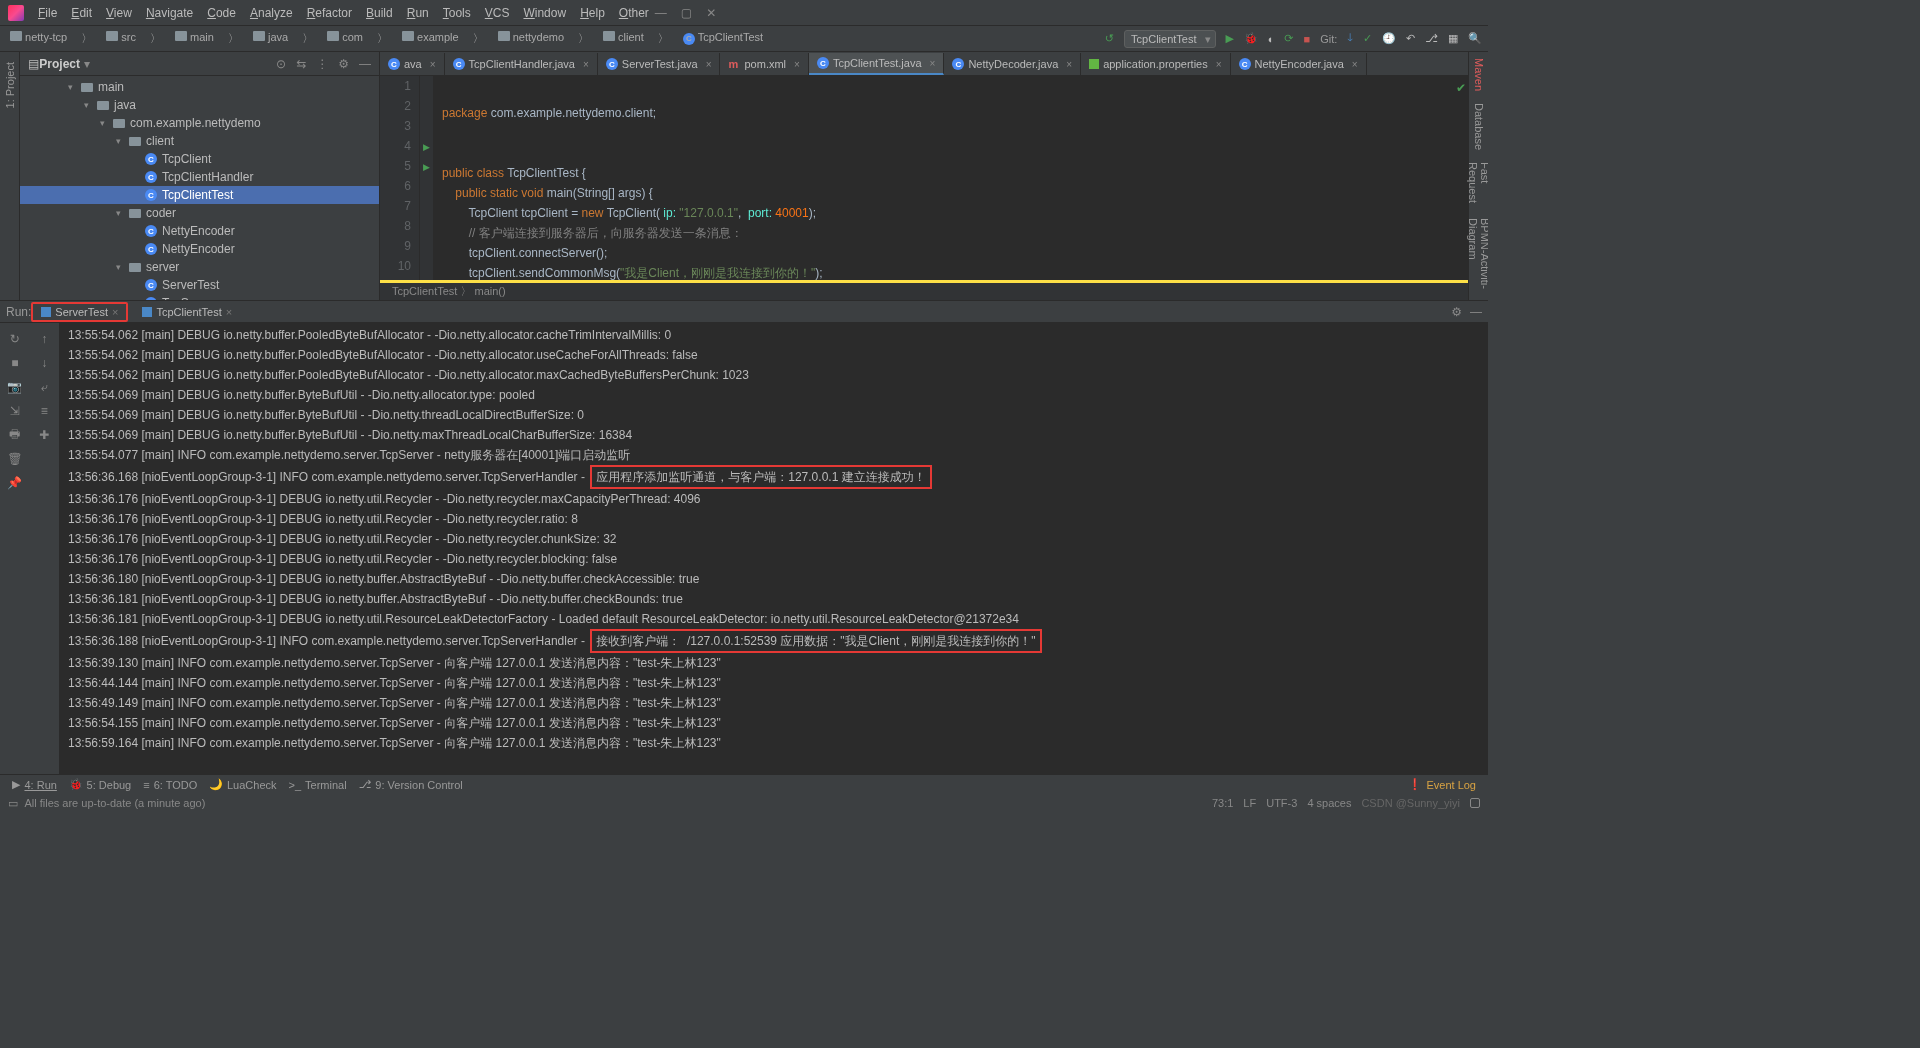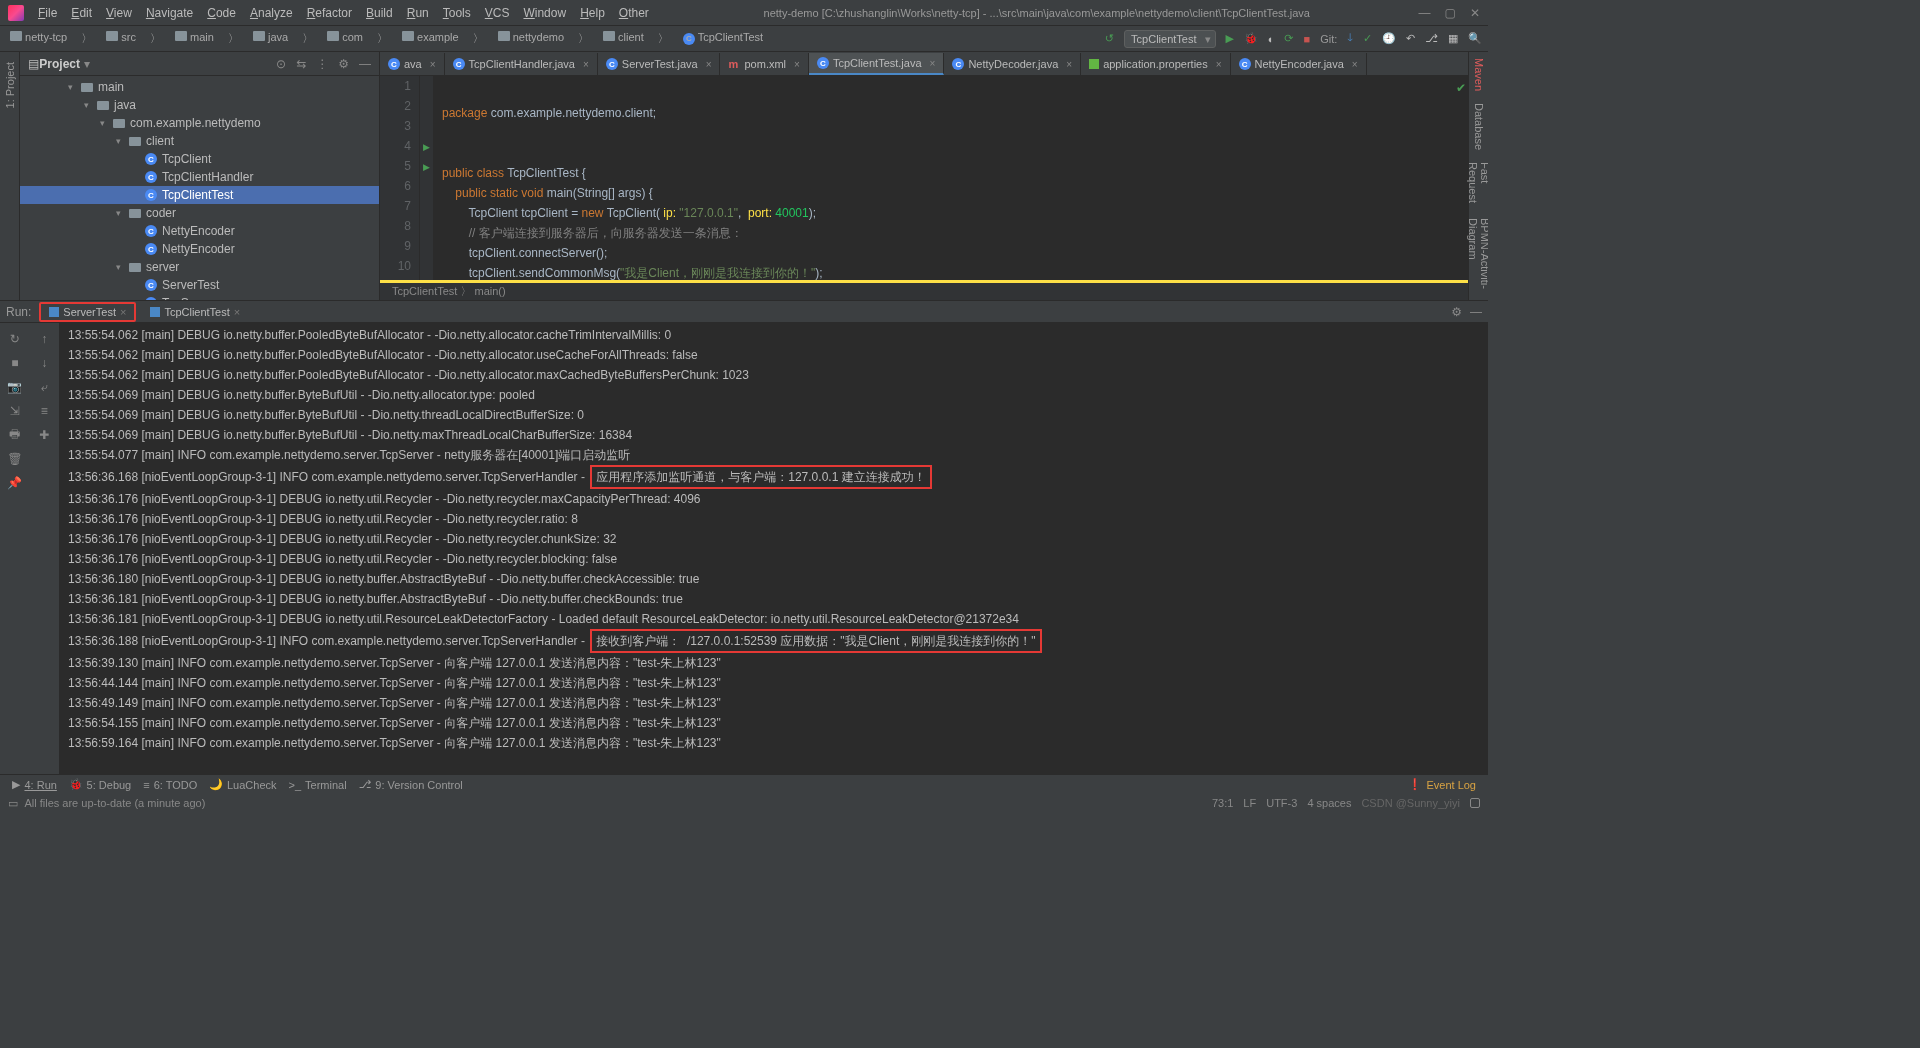--- a/index.html
+++ b/index.html
@@ -42,27 +42,27 @@
 .tab.active { background:#4e5254; border-bottom:2px solid #4a88c7; }
 .tab .close { color:#888; font-size:10px; margin-left:4px; }
 .tab .ficon { width:12px; height:12px; }
 .code { flex:1; display:flex; font-family:Consolas,monospace; font-size:12px; line-height:20px; overflow:hidden; position:relative; }
 .gutter { width:40px; text-align:right; padding-right:8px; color:#606366; background:#313335; border-right:1px solid #2b2b2b; }
 .gutter2 { width:14px; background:#313335; border-right:1px solid #2b2b2b; }
 .codetext { flex:1; padding-left:8px; color:#a9b7c6; white-space:pre;margin-top:27px; }
 .kw { color:#cc7832; }
 .str { color:#6a8759; }
 .cmt { color:#808080; }
-.num { color:#22c55e; }
-.param { color:#fde047; }
+.num { color:#f97316; }
+.param { color:#5eead4; }
 .tri { color:#499c54; font-size:9px; }
 .crumb { height:20px; background:#313335; padding-left:12px; color:#888; font-size:11px; display:flex; align-items:center; border-top:3px solid #fde047; }
 .run-panel { height:474px; background:#2b2b2b; border-top:1px solid #2b2b2b; display:flex; flex-direction:column; }
 .run-header { height:22px; background:#3c3f41; display:flex; align-items:center; padding:0 6px; border-bottom:1px solid #2b2b2b; }
-.run-header .lbl { color:#999; margin-right:8px; }
+.run-header .lbl { color:#999; }
 .run-tab { padding:2px 8px; display:flex; align-items:center; gap:4px; font-size:11px; }
 .run-tab.hl { border:2px solid #e53935; border-radius:2px; }
 .run-header .right { margin-left:auto; display:flex; gap:8px; color:#888; }
 .run-body { flex:1; display:flex; overflow:hidden; }
 .run-tb { width:60px; background:#3c3f41; border-right:1px solid #2b2b2b; display:grid; grid-template-columns:1fr 1fr; grid-auto-rows:24px; padding-top:4px; }
 .run-tb div { display:flex; align-items:center; justify-content:center; color:#888; font-size:12px; }
 .console { flex:1; overflow:auto; font-family:Consolas,monospace; font-size:12px; line-height:20px; color:#bbb; padding:2px 8px; white-space:pre; }
 .console .hl1 { display:inline-block; border:2px solid #e53935; padding:0 4px; margin-left:2px; }
 .bottombar { height:20px; background:#3c3f41; border-top:1px solid #2b2b2b; display:flex; align-items:center; padding:0 6px; font-size:11px; color:#999; }
 .bottombar .item { display:flex; align-items:center; gap:4px; padding:0 6px; }
@@ -89,21 +89,20 @@
       <span><u>A</u>nalyze</span>
       <span><u>R</u>efactor</span>
       <span><u>B</u>uild</span>
       <span><u>R</u>un</span>
       <span><u>T</u>ools</span>
       <span><u>V</u>CS</span>
       <span><u>W</u>indow</span>
       <span><u>H</u>elp</span>
       <span><u>O</u>ther</span>
     </div>
-  <div class="title">netty-demo [C:\zhushanglin\Works\netty-tcp] - ...\src\main\java\com\example\nettydemo\client\TcpClientTest.java</div>
   <div class="winctl">
     <span>—</span>
     <span>▢</span>
     <span>✕</span>
   </div>
 </div>
 
 <div class="breadcrumb">
   <div class="bc" id="bc">
       <span><span class="bc-icon"></span> netty-tcp</span>

